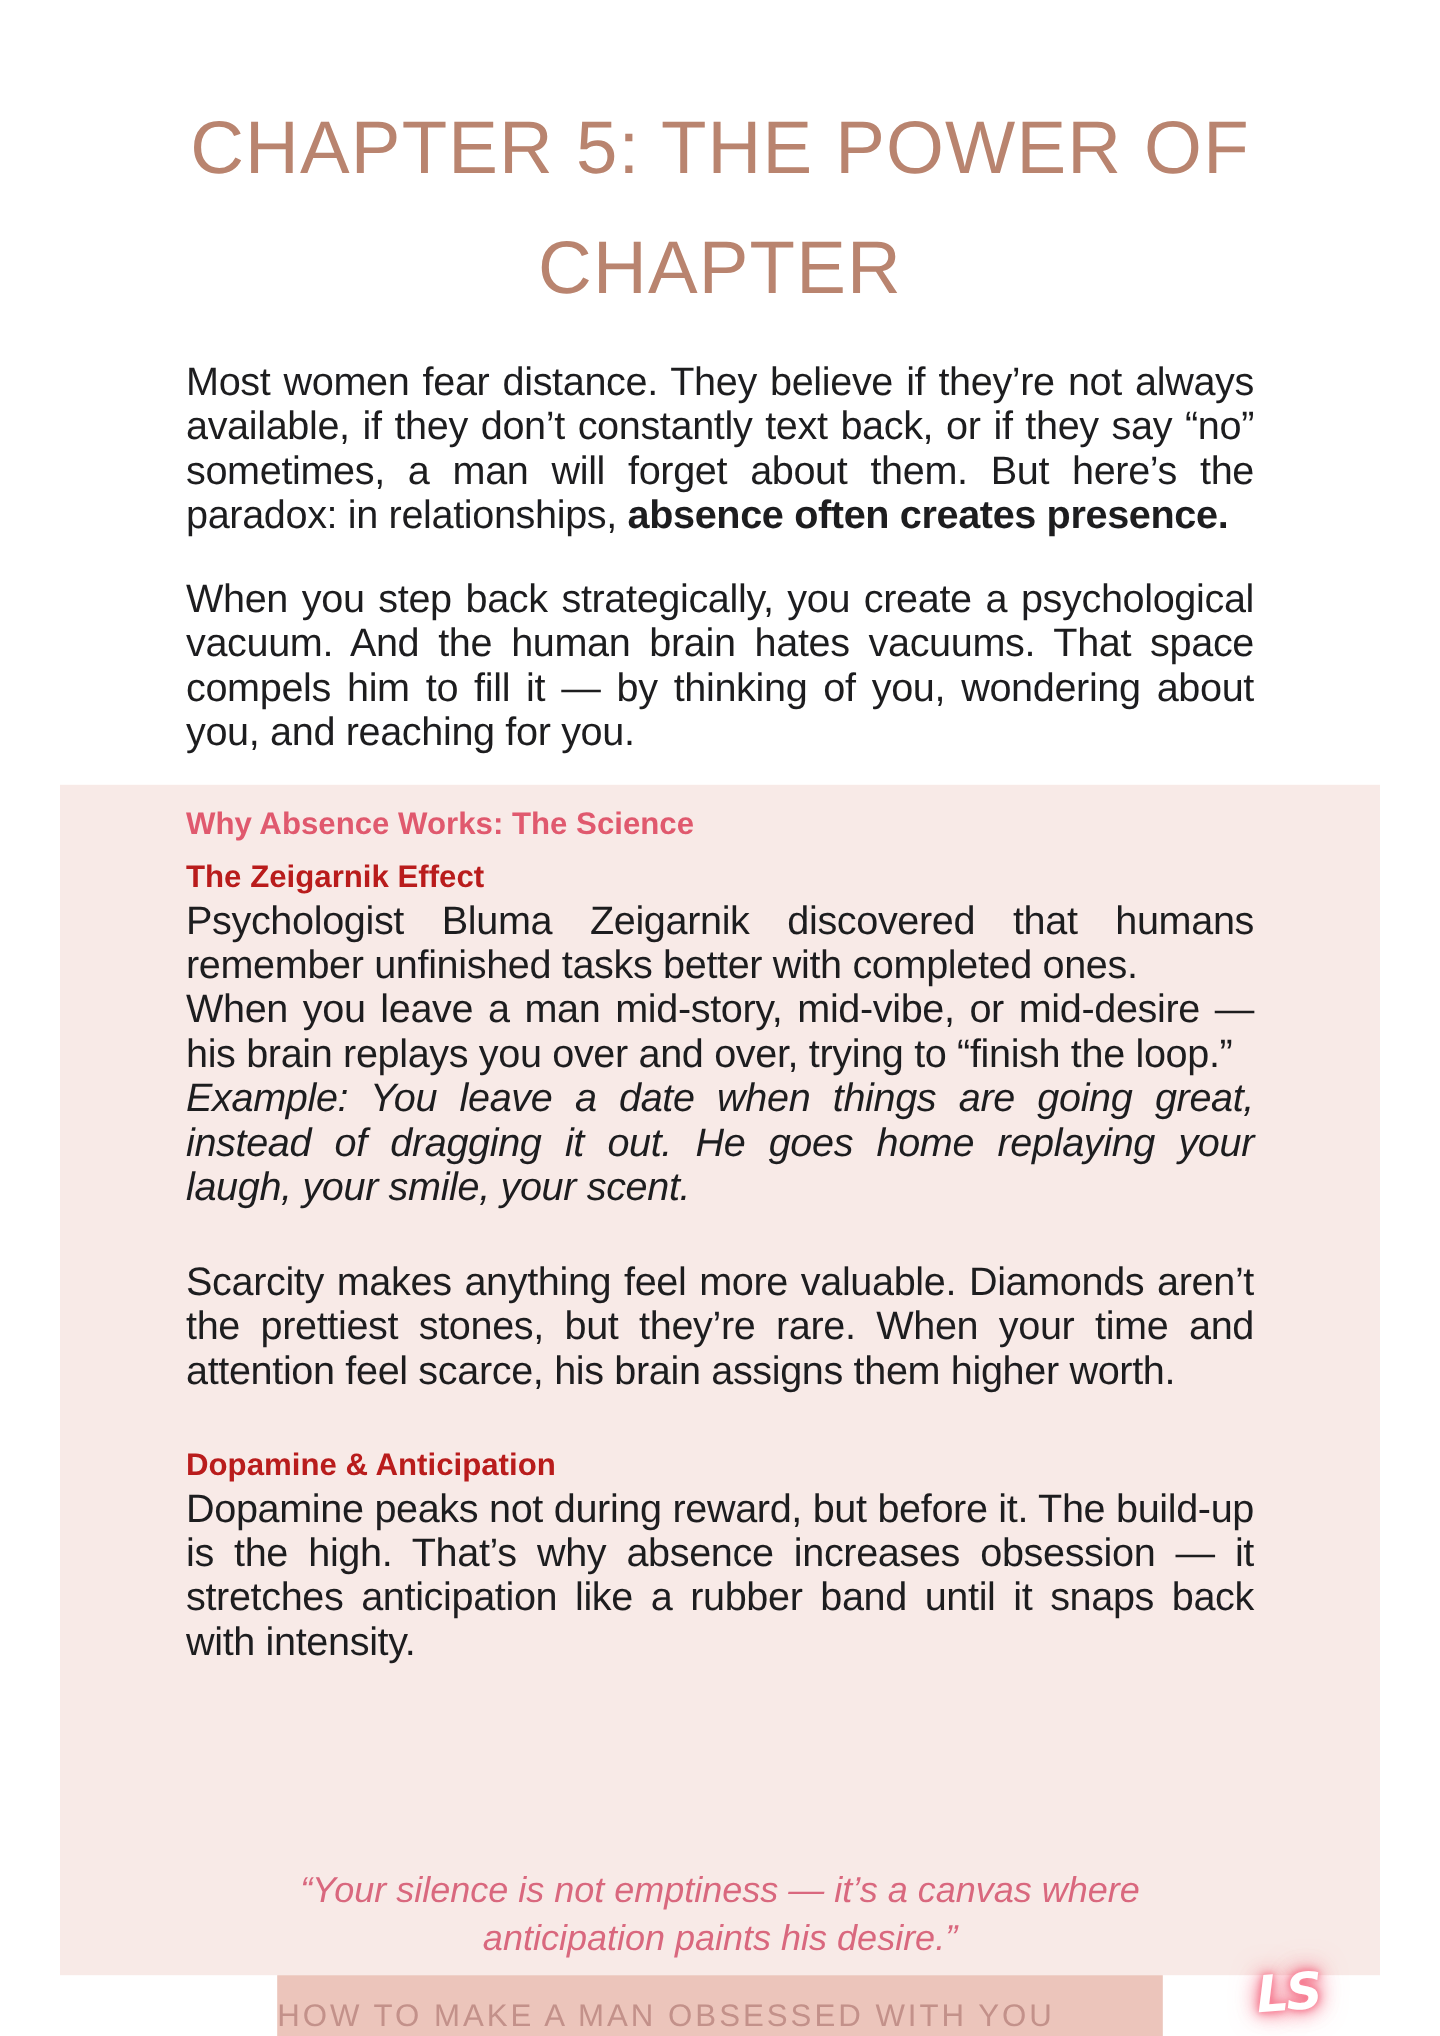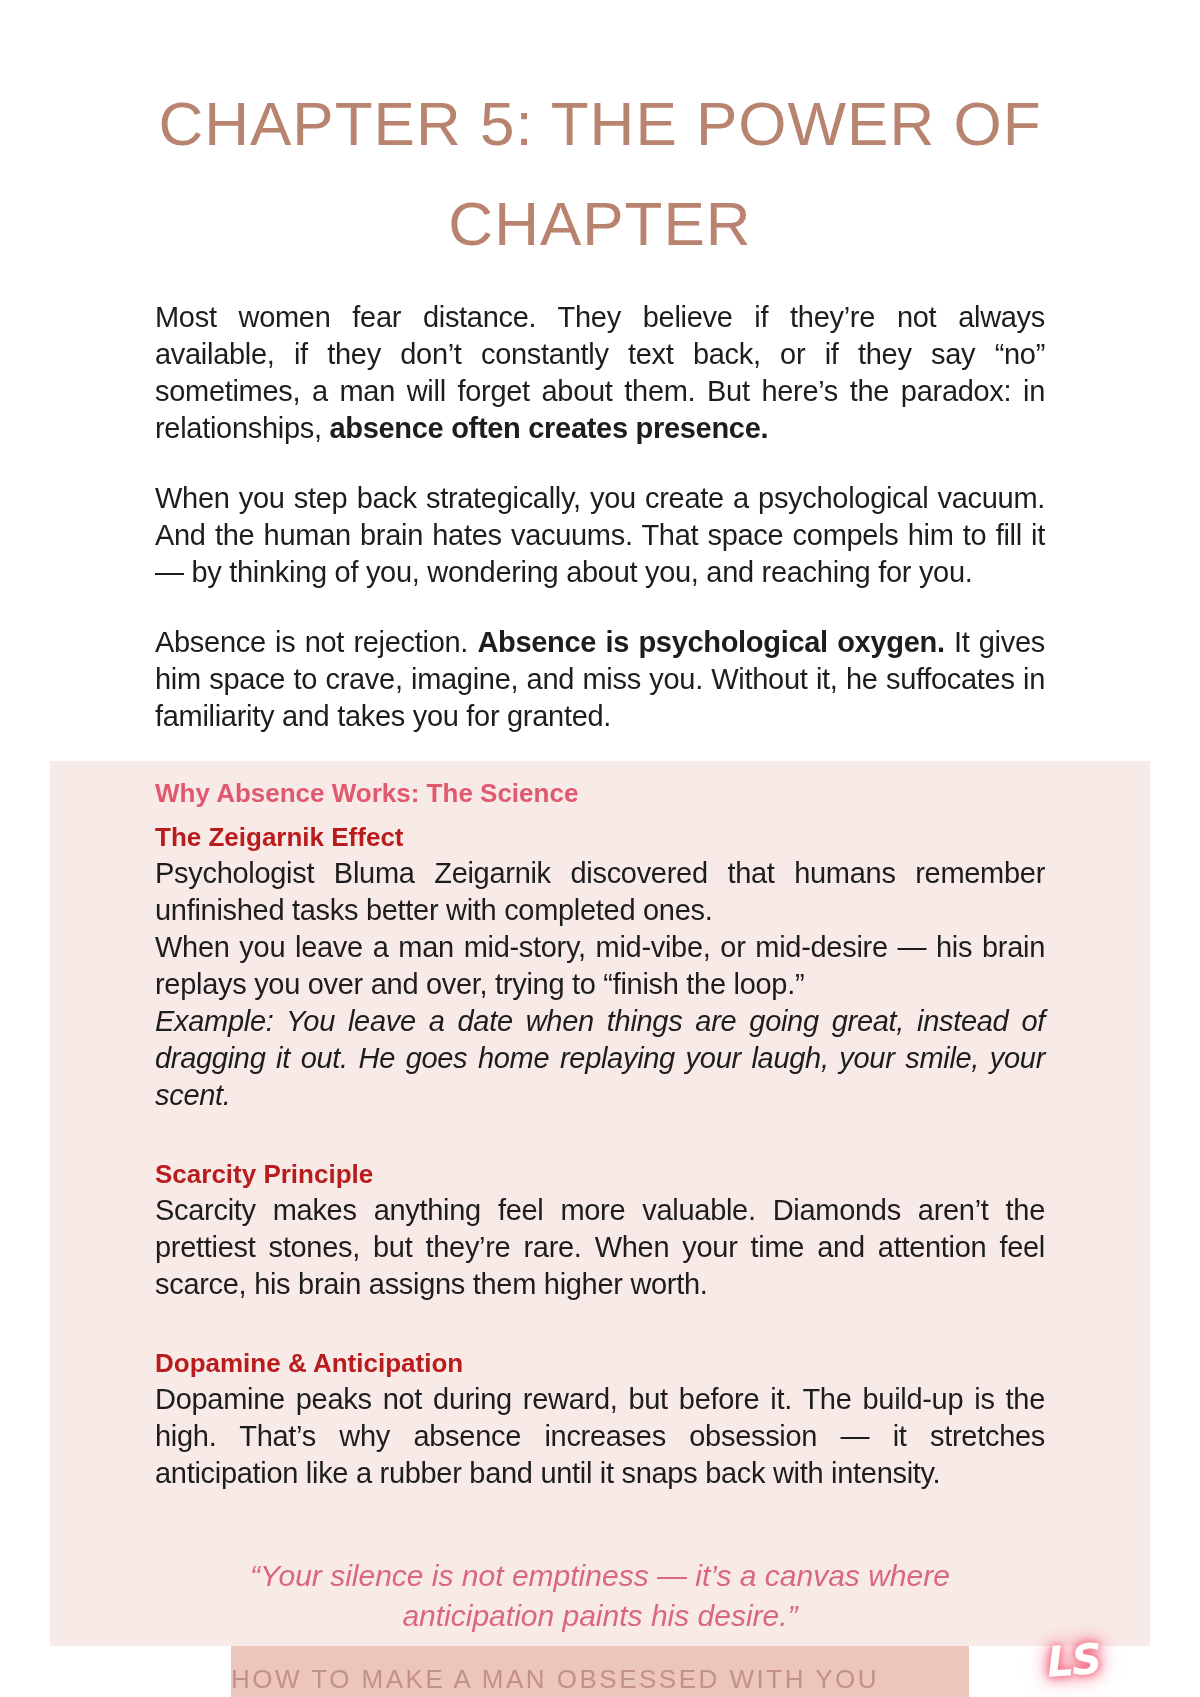--- a/index.html
+++ b/index.html
@@ -20,21 +20,21 @@
     font-weight:400;
     font-size:62px;
     line-height:1.62;
     letter-spacing:1px;
     color:var(--title-color, #b9846f);
   }
   .title span { display:block; }
   .intro { padding:0 105px; margin-top:24px; }
   p.body {
     margin:0 0 33px;
-    font-size:29px;
+    font-size:33px;
     letter-spacing:-0.3px;
     line-height:37px;
     text-align:justify;
     color:var(--body-text, #1d1d1f);
   }
   p.body:last-child { margin-bottom:0; }
   .science {
     background:var(--section-bg, #f8eae7);
     flex:1;
     margin-top:26px;
@@ -101,35 +101,33 @@
 <div class="page">
 
   <h1 class="title">
     <span>CHAPTER 5: THE POWER OF</span>
     <span>CHAPTER</span>
   </h1>
 
   <div class="intro">
     <p class="body"><span>Most women fear distance. They believe if they’re not always available, if they don’t constantly text back, or if they say “no” sometimes, a man will forget about them. But here’s the paradox: in relationships, </span><b>absence often creates presence.</b></p>
     <p class="body"><span>When you step back strategically, you create a psychological vacuum. And the human brain hates vacuums. That space compels him to fill it — by thinking of you, wondering about you, and reaching for you.</span></p>
-    <p class="body"><span>Absence is not rejection. </span><b>Absence is psychological oxygen.</b><span> It gives him space to crave, imagine, and miss you. Without it, he suffocates in familiarity and takes you for granted.</span></p>
   </div>
 
   <section class="science">
     <h2 class="science-heading">Why Absence Works: The Science</h2>
 
     <div class="block">
       <h3 class="sub">The Zeigarnik Effect</h3>
       <p class="body">Psychologist Bluma Zeigarnik discovered that humans remember unfinished tasks better with completed ones.</p>
       <p class="body">When you leave a man mid-story, mid-vibe, or mid-desire — his brain replays you over and over, trying to “finish the loop.”</p>
       <p class="body example">Example: You leave a date when things are going great, instead of dragging it out. He goes home replaying your laugh, your smile, your scent.</p>
     </div>
 
     <div class="block">
-      <h3 class="sub">Scarcity Principle</h3>
       <p class="body">Scarcity makes anything feel more valuable. Diamonds aren’t the prettiest stones, but they’re rare. When your time and attention feel scarce, his brain assigns them higher worth.</p>
     </div>
 
     <div class="block">
       <h3 class="sub">Dopamine &amp; Anticipation</h3>
       <p class="body">Dopamine peaks not during reward, but before it. The build-up is the high. That’s why absence increases obsession — it stretches anticipation like a rubber band until it snaps back with intensity.</p>
     </div>
 
     <div class="quote">“Your silence is not emptiness — it’s a canvas where anticipation paints his desire.”</div>
   </section>

